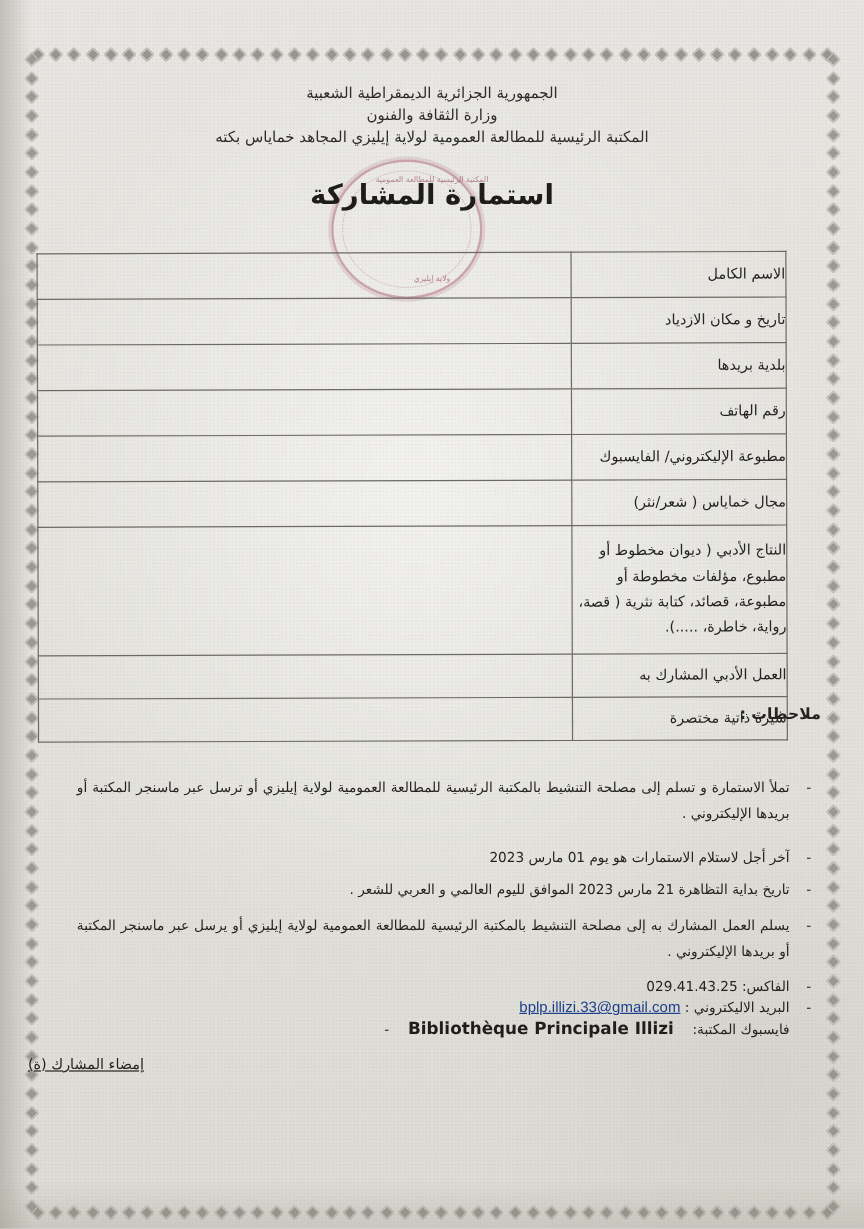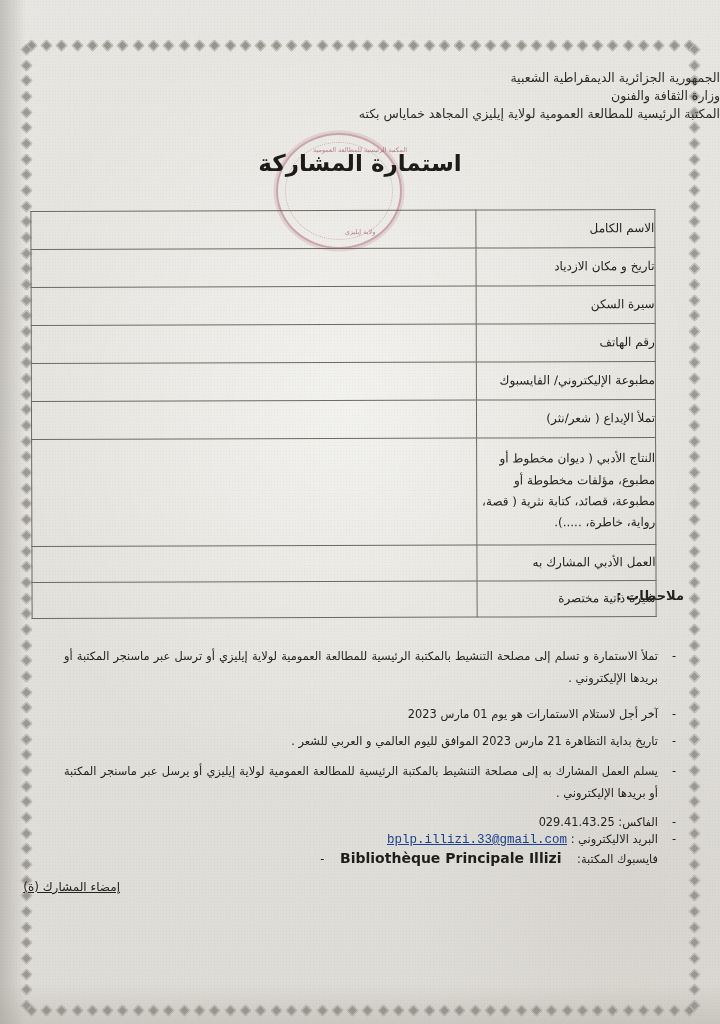--- a/index.html
+++ b/index.html
@@ -70,20 +70,21 @@
     border-radius: 1.5px;
     box-shadow: inset 0 0 0 1.5px rgba(255,255,255,.45);
     opacity: .85;
   }
   .dia.v { opacity: .8; }
 
   
   .hdr {
     position: absolute;
     width: 720px;
+    text-align: center;
     color: #2e2c2a;
     font-family: "DejaVu Sans", sans-serif;
     letter-spacing: 0px;
   }
   #hdr1 { top: 70px;  font-size: 12.5px; }
   #hdr2 { top: 88px;  font-size: 12.5px; }
   #hdr3 { top: 106px; font-size: 12.5px; }
 
   #title1 {
     position: absolute; top: 150px; width: 720px; text-align: center;
@@ -187,21 +188,21 @@
   #c1 { top: 815px; }
   #c2 { top: 832px; }
   #c3 { top: 850px; }
 
   .mail {
     color: #1b3f8f;
     text-decoration: underline;
     font-size: 12.5px;
     direction: ltr;
     display: inline-block;
-    font-family: Liberation Mono, monospace;
+    font-family: Liberation Sans, sans-serif;
   }
   .fb {
     color: #1e1d1c;
     font-size: 14px;
     font-weight: 600;
     direction: ltr;
     display: inline-block;
     padding: 0 12px;
   }
   .lat-dash { color:#232221; }
@@ -455,33 +456,33 @@
     <tbody id="tbl-body">
         <tr class="r-small">
           <td class="lbl">الاسم الكامل</td>
           <td class="val"></td>
         </tr>
         <tr class="r-small">
           <td class="lbl">تاريخ و مكان الازدياد</td>
           <td class="val"></td>
         </tr>
         <tr class="r-small">
-          <td class="lbl">سيرة السكن</td>
+          <td class="lbl">بلدية بريدها</td>
           <td class="val"></td>
         </tr>
         <tr class="r-small">
           <td class="lbl">رقم الهاتف</td>
           <td class="val"></td>
         </tr>
         <tr class="r-small">
           <td class="lbl">مطبوعة الإليكتروني/ الفايسبوك</td>
           <td class="val"></td>
         </tr>
         <tr class="r-small">
-          <td class="lbl">تملأ الإبداع ( شعر/نثر)</td>
+          <td class="lbl">مجال خماياس ( شعر/نثر)</td>
           <td class="val"></td>
         </tr>
         <tr class="r-big">
           <td class="lbl multi">النتاج الأدبي ( ديوان مخطوط أو مطبوع، مؤلفات مخطوطة أو مطبوعة، قصائد، كتابة نثرية ( قصة، رواية، خاطرة، .....).</td>
           <td class="val"></td>
         </tr>
         <tr class="r-mid">
           <td class="lbl">العمل الأدبي المشارك به</td>
           <td class="val"></td>
         </tr>

